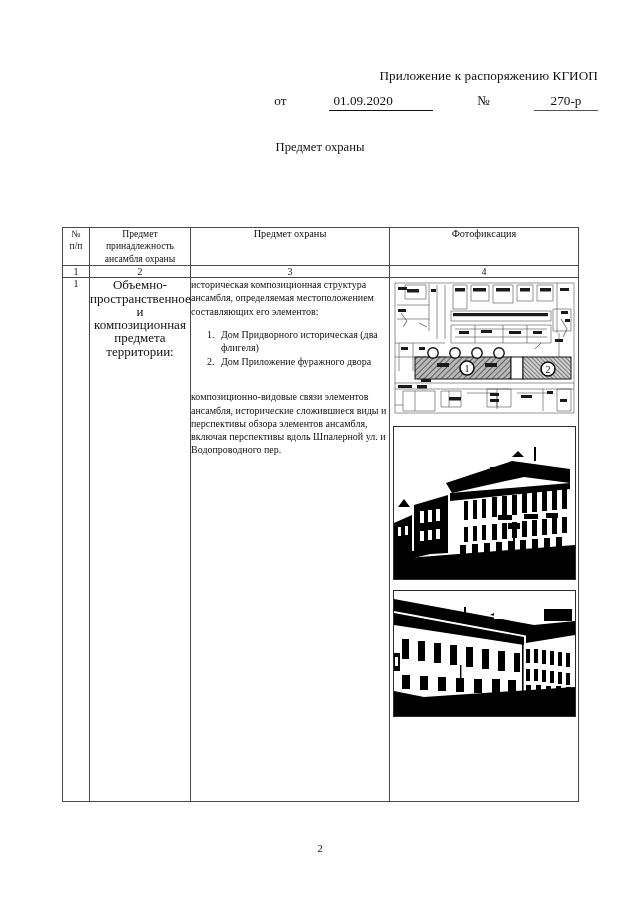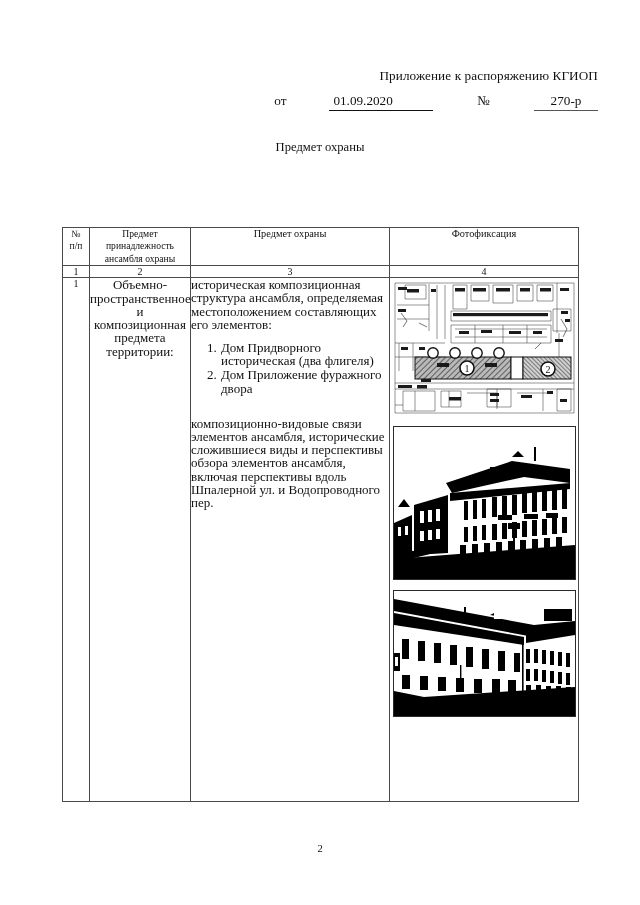--- a/index.html
+++ b/index.html
@@ -119,21 +119,21 @@
     font-size: 10px;
     padding-top: 6px;
   }
   .cell-kind {
     text-align: center;
     font-size: 13px;
     line-height: 13.3px;
     padding: 6px 4px 0 4px;
   }
   .cell-subject {
-    font-size: 13px;
+    font-size: 10px;
     line-height: 13.2px;
     padding: 6px 6px 0 6px;
     text-align: left;
   }
   .cell-subject p { margin: 0; }
   .subject-gap { height: 21px; }
   .olist {
     margin: 10px 0 0 0;
     padding: 0;
     list-style: none;

